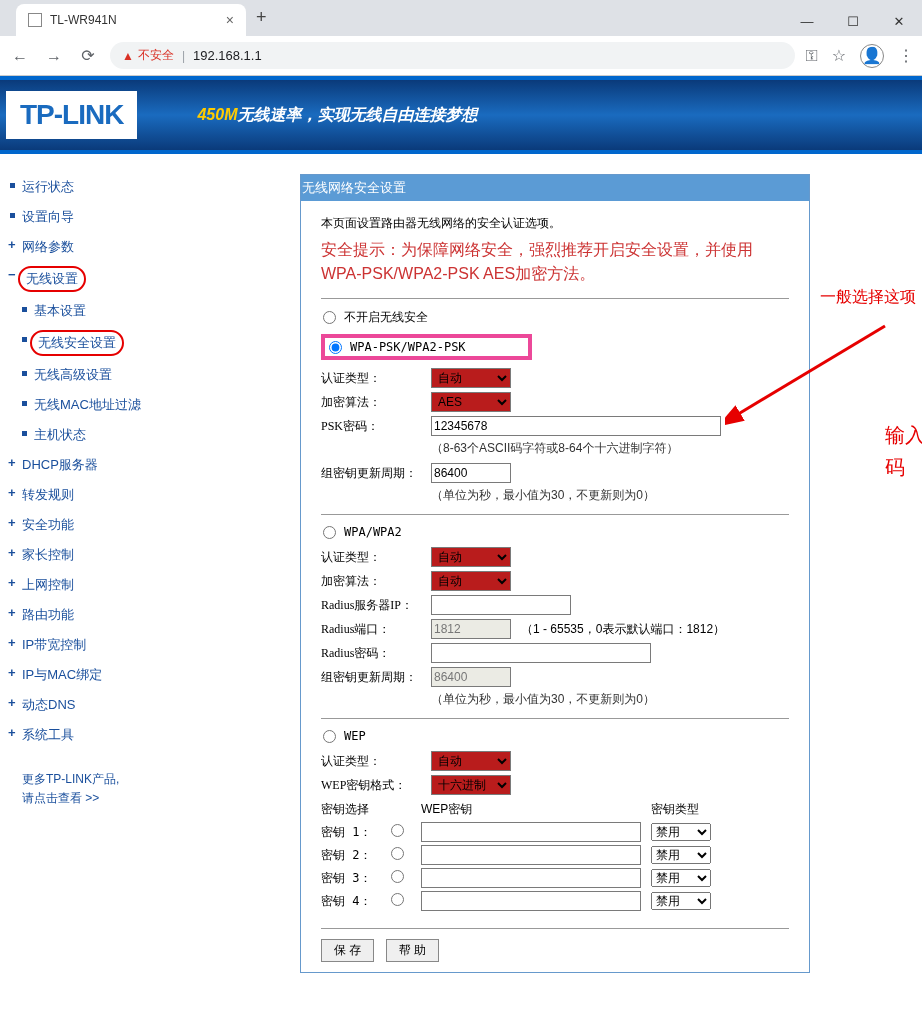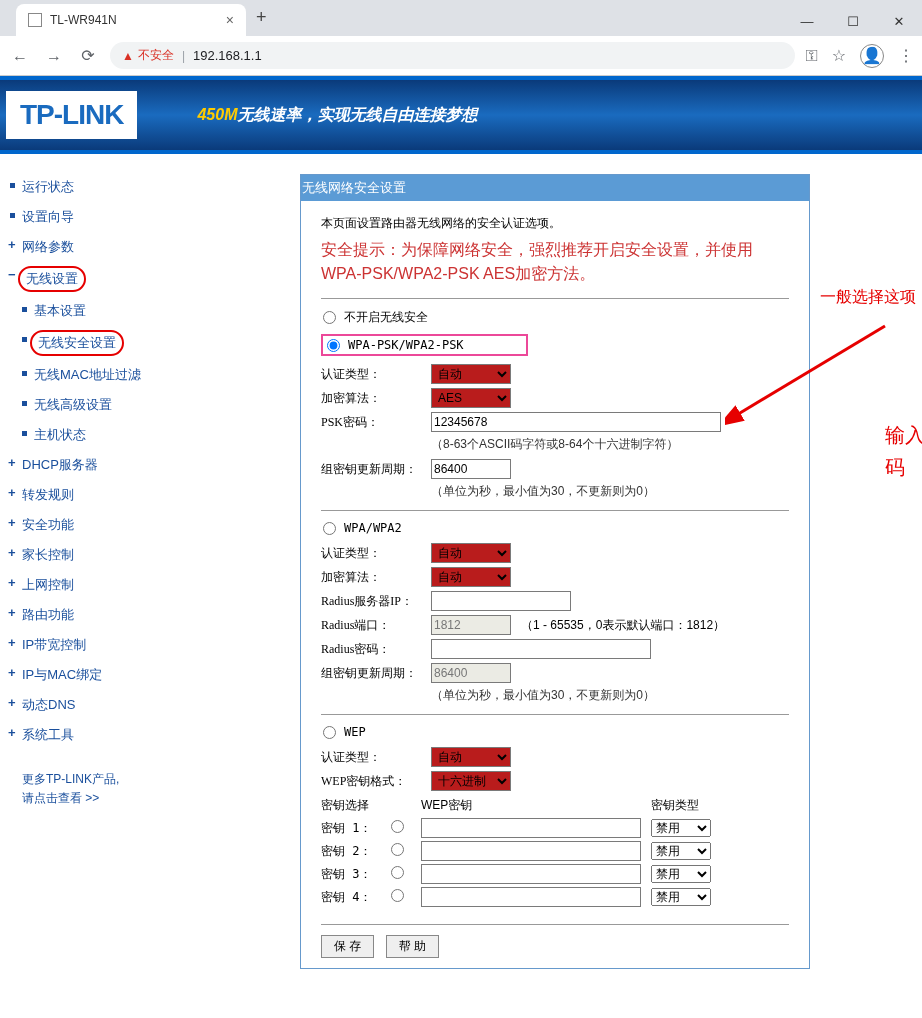--- a/index.html
+++ b/index.html
@@ -49,21 +49,21 @@
 .panel { border: 1px solid #6699cc; background: #fff; width: 510px; margin-left: 120px; }
 .panel-title { background: #5b9bd5; color: #fff; padding: 4px 1px; font-weight: normal; font-size: 13px; }
 .panel-body { padding: 14px 20px; }
 .intro { font-size: 12px; margin-bottom: 6px; }
 .warn-text { color: #cc3333; font-size: 16px; line-height: 1.5; margin-bottom: 12px; }
 hr.sep { border: none; border-top: 1px solid #999; margin: 10px 0; }
 
 .radio-row { display: flex; align-items: center; gap: 8px; margin: 6px 0 8px 0; }
 .radio-row input[type=radio] { margin-left: 2px; }
 .radio-label { font-size: 12px; font-family: "SimSun", monospace; }
-.wpa-psk-box { border: 2px solid #ec4899; display: inline-flex; align-items: center; gap: 8px; padding: 2px 62px 2px 2px; }
+.wpa-psk-box { border: 4px solid #ec4899; display: inline-flex; align-items: center; gap: 8px; padding: 2px 62px 2px 2px; }
 
 .form-row { display: flex; align-items: center; margin: 4px 0; }
 .form-label { width: 110px; font-size: 12px; font-family: Liberation Serif, serif; }
 .form-row select, .form-row input[type=text] { font-size: 12px; padding: 1px 2px; border: 1px solid #7a7a7a; background: #fff; height: 20px; }
 .form-row select { width: 80px; background: #b91c1c; }
 .form-row input.wide { width: 290px; }
 .form-row input.med { width: 80px; }
 .form-row input.narrow { width: 140px; }
 .form-row input.dis { background: #ebebe4; color: #777; }
 .hint { font-size: 12px; color: #333; margin-left: 110px; margin-top: 2px; margin-bottom: 6px; }
@@ -141,22 +141,22 @@
 
 <div class="content-area">
   <div class="sidebar">
     <ul>
       <li>运行状态</li>
       <li>设置向导</li>
       <li class="expand">网络参数</li>
       <li class="collapse"><span class="red-circle">无线设置</span></li>
       <li class="sub">基本设置</li>
       <li class="sub"><span class="red-circle">无线安全设置</span></li>
+      <li class="sub">无线高级设置</li>
       <li class="sub">无线MAC地址过滤</li>
-      <li class="sub">无线高级设置</li>
       <li class="sub">主机状态</li>
       <li class="expand">DHCP服务器</li>
       <li class="expand">转发规则</li>
       <li class="expand">安全功能</li>
       <li class="expand">家长控制</li>
       <li class="expand">上网控制</li>
       <li class="expand">路由功能</li>
       <li class="expand">IP带宽控制</li>
       <li class="expand">IP与MAC绑定</li>
       <li class="expand">动态DNS</li>

